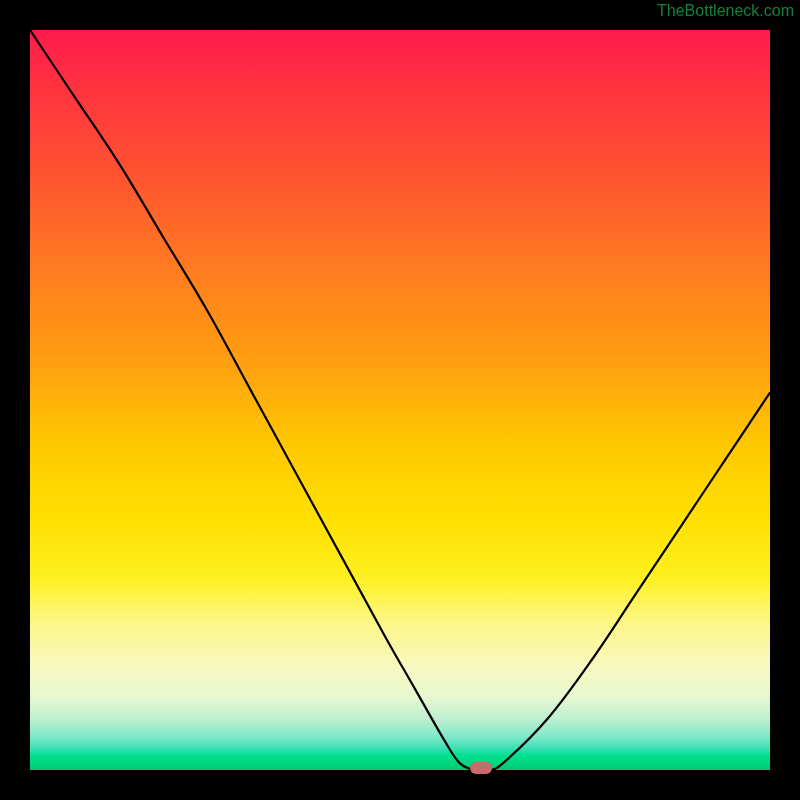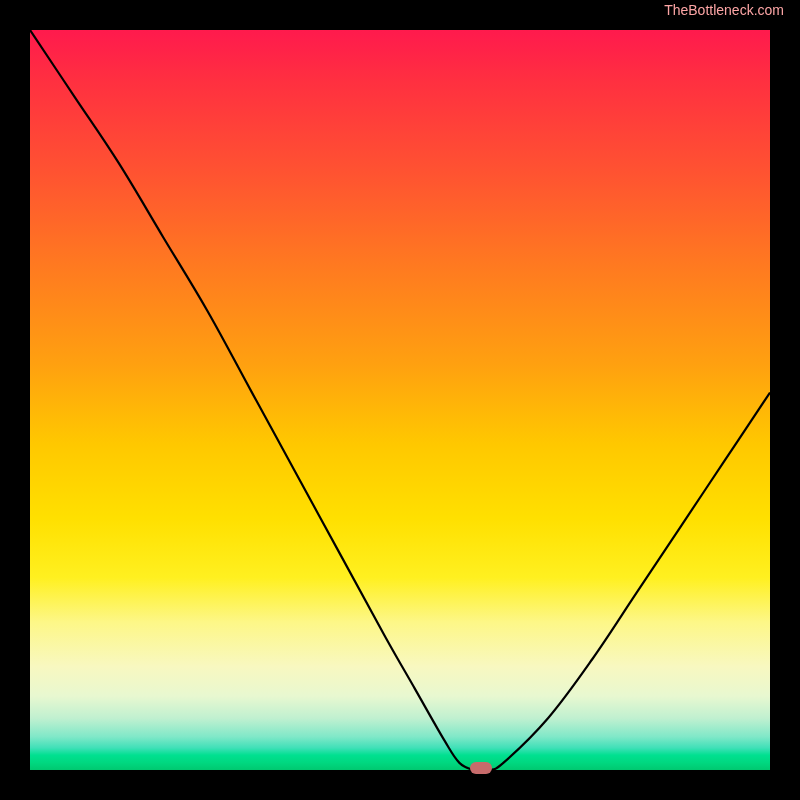--- a/index.html
+++ b/index.html
@@ -7,23 +7,23 @@
     width: 800px;
     height: 800px;
     background: #000;
     position: relative;
     font-family: Arial, sans-serif;
     overflow: hidden;
   }
   .watermark {
     position: absolute;
     top: 2px;
-    right: 16px;
-    color: #fca5a5;
-    font-size: 14px;
+    right: 6px;
+    color: #15803d;
+    font-size: 16px;
     font-weight: 500;
     z-index: 10;
   }
   .plot-area {
     position: absolute;
     left: 30px;
     top: 30px;
     width: 740px;
     height: 740px;
   }

